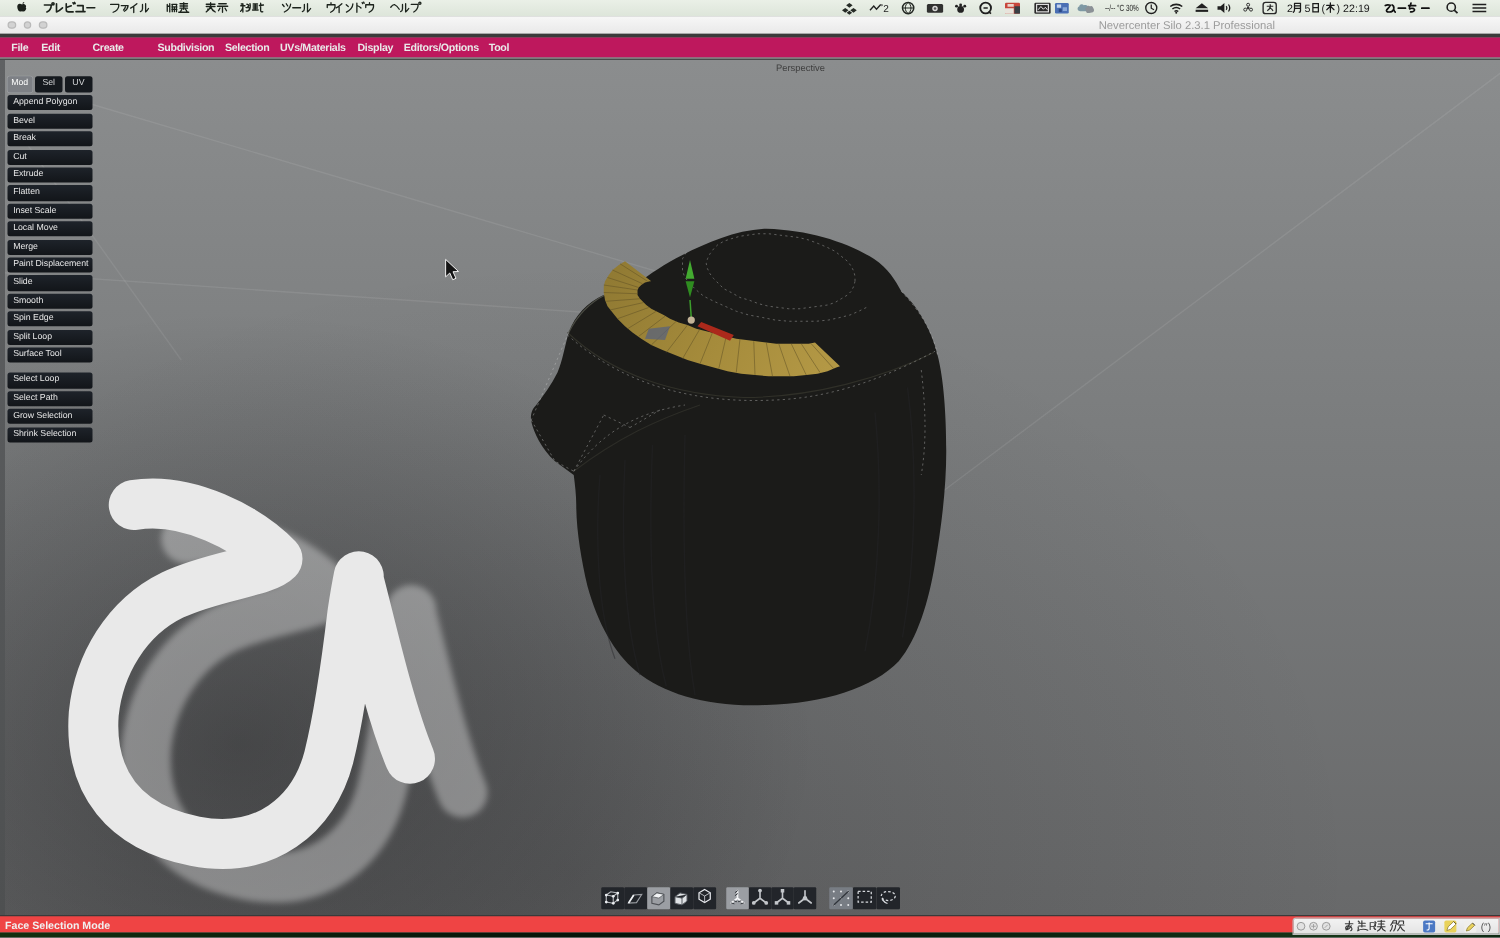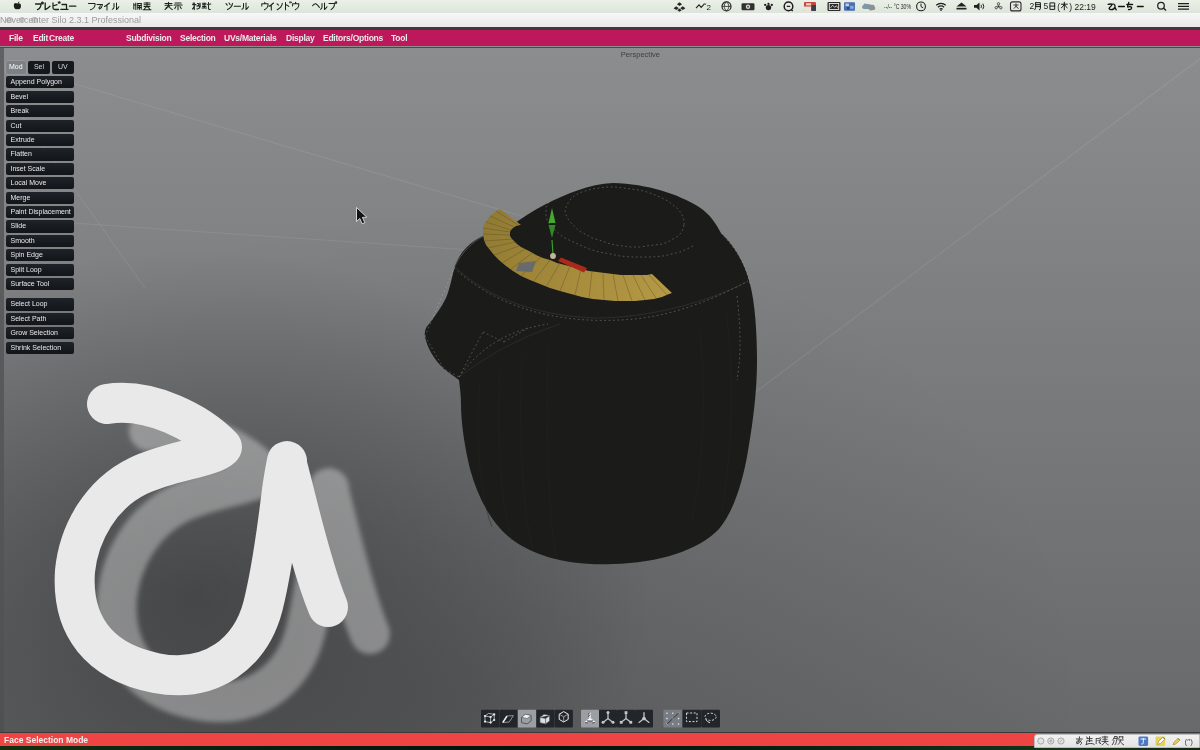--- a/index.html
+++ b/index.html
@@ -2,21 +2,21 @@
 <html><head><meta charset="utf-8">
 <style>
 html,body{margin:0;padding:0;}
 body{width:1200px;height:750px;overflow:hidden;font-family:"Liberation Sans",sans-serif;position:relative;background:#7c7e7f;}
 .abs{position:absolute;}
 
 #macbar{left:0;top:0;width:1200px;height:13.5px;background:linear-gradient(#eaf0e7,#dde5da);border-bottom:1px solid #989e97;box-sizing:border-box;}
 
 #titlebar{left:0;top:13px;width:1200px;height:14px;background:linear-gradient(#f7f7f7,#e9e9e9);}
 #titlebar .tl{position:absolute;top:3.5px;width:6.5px;height:6.5px;border-radius:50%;background:#d2d2d2;border:0.5px solid #b9b9b9;box-sizing:border-box;}
-#wtitle{left:0;top:15px;width:1156px;text-align:left;font-size:9px;color:#9b9b9b;}
+#wtitle{left:0;top:15px;width:1020px;text-align:right;font-size:9px;color:#9b9b9b;}
 #divider1{left:0;top:27px;width:1200px;height:3px;background:#3b3b3b;}
 
 #appmenu{left:0;top:30px;width:1200px;height:15.5px;background:#be185d;}
 #appmenu span{position:absolute;top:3px;font-size:8.5px;font-weight:bold;color:#e9e9e9;letter-spacing:-0.25px;}
 #appmenu-line{left:0;top:45.5px;width:1200px;height:1px;background:#8e8e8e;}
 #appmenu-line2{left:0;top:46.5px;width:1200px;height:1.5px;background:#4a4a4a;}
 
 #viewport{left:0;top:48px;width:1200px;height:683.5px;
  background:
  radial-gradient(ellipse 640px 480px at 16% 80%, rgba(8,8,10,0.34), rgba(8,8,10,0) 72%),
@@ -129,21 +129,21 @@
 <div class="abs" id="titlebar">
   <div class="tl" style="left:6px;"></div>
     <div class="tl" style="left:18.5px;"></div>
     <div class="tl" style="left:31px;"></div>
 </div>
 <div class="abs" id="wtitle">Nevercenter Silo 2.3.1 Professional</div>
 <div class="abs" id="divider1"></div>
 <div class="abs" id="appmenu">
   <span style="left:9px;">File</span>
   <span style="left:33px;">Edit</span>
-  <span style="left:49px;">Create</span>
+  <span style="left:74px;">Create</span>
   <span style="left:91px;margin-top:34px;">Modify</span>
   <span style="left:126px;">Subdivision</span>
   <span style="left:180px;">Selection</span>
   <span style="left:224px;">UVs/Materials</span>
   <span style="left:286px;">Display</span>
   <span style="left:323px;">Editors/Options</span>
   <span style="left:391px;">Tool</span>
 </div>
 <div class="abs" id="appmenu-line"></div>
 <div class="abs" id="appmenu-line2"></div>

